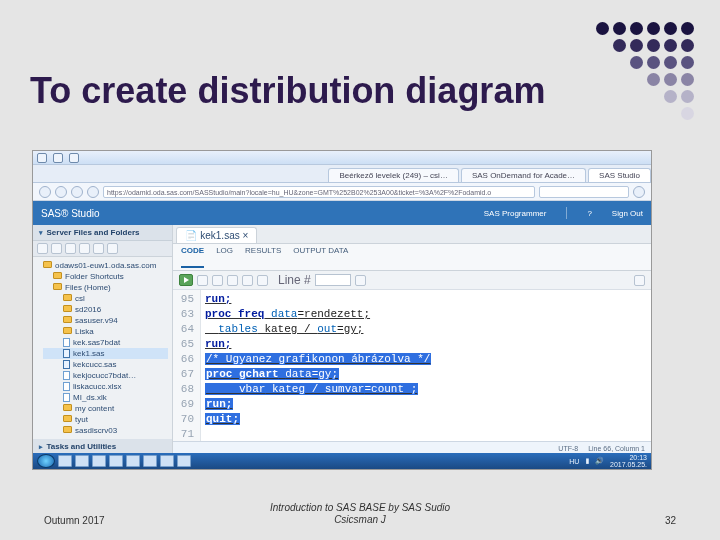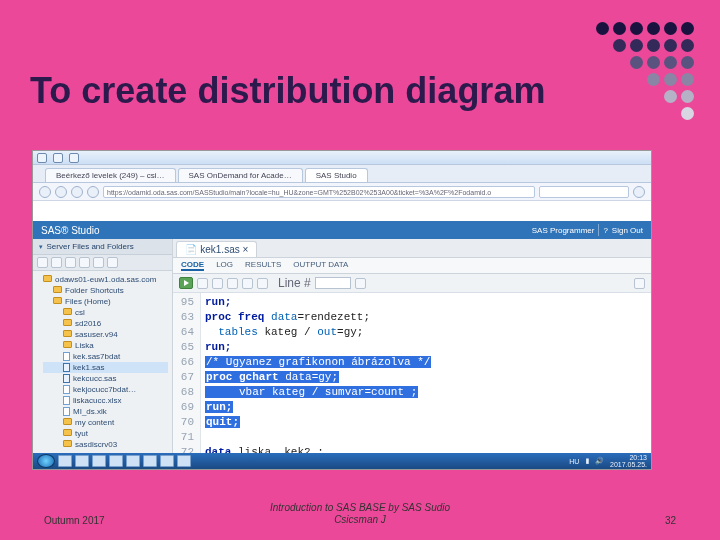--- a/index.html
+++ b/index.html
@@ -1,68 +1,68 @@
 <!DOCTYPE html>
 <html><head>
 <meta charset="utf-8">
 <style>
   * { margin:0; padding:0; box-sizing:border-box; }
   body { width:720px; height:540px; background:#fff; font-family:Arial,Helvetica,sans-serif; position:relative; overflow:hidden; }
-  .slide { width:720px; height:540px; position:relative; background:#ec4899; }
+  .slide { width:720px; height:540px; position:relative; background:#e5e5e5; }
   .title { position:absolute; top:70px; left:30px; font-size:36px; font-weight:600; color:#2d1a4d; }
   .deco { position:absolute; top:22px; right:26px; display:flex; flex-direction:column; gap:4px; }
   .deco-row { display:flex; gap:4px; justify-content:flex-end; }
   .dot { width:13px; height:13px; border-radius:50%; }
   .d0 { background:#1a1340; } .d1 { background:#332a5a; } .d2 { background:#5a5380; }
   .d3 { background:#8a84a5; } .d4 { background:#b5b2c8; } .d5 { background:#d8d6e2; }
 
   .shot { position:absolute; top:150px; left:32px; width:620px; height:320px; border:1px solid #999; font-family:Tahoma,Arial,sans-serif; font-size:9px; color:#333; background:#fff; overflow:hidden; }
   .win-top { height:14px; background:linear-gradient(#e8f0fb,#cddff5); display:flex; align-items:center; gap:6px; padding:0 4px; border-bottom:1px solid #b7c8de; }
   .win-btn { width:10px; height:10px; border:1px solid #6e8aac; border-radius:2px; background:#eef4fc; }
-  .browser-tabs { height:18px; background:#e6edf7; display:flex; align-items:flex-end; padding-left:12px; gap:2px; border-bottom:1px solid #b7c8de; }
+  .browser-tabs { height:18px; background:#e6edf7; display:flex; align-items:flex-end; padding-left:4px; gap:2px; border-bottom:1px solid #b7c8de;justify-content:flex-end; }
   .btab { padding:2px 10px; background:#f7f9fd; border:1px solid #b7c8de; border-bottom:none; border-radius:3px 3px 0 0; font-size:8px; color:#445; }
   .btab.active { background:#fff;margin-top:8px; }
   .addr { height:18px; background:#f2f6fc; display:flex; align-items:center; gap:4px; padding:0 6px; border-bottom:1px solid #ccd6e4; }
   .nav-ico { width:12px; height:12px; border:1px solid #9fb2cc; border-radius:6px; background:#e9f0fa; }
   .url { flex:1; height:12px; background:#fff; border:1px solid #b7c8de; border-radius:2px; font-size:7px; color:#667; padding:0 3px; line-height:11px; overflow:hidden; white-space:nowrap; }
   .sbx { width:90px; height:12px; background:#fff; border:1px solid #b7c8de; border-radius:2px; font-size:7px; color:#888; padding:0 3px; line-height:11px; }
 
-  .app-head { height:18px; background:#2f73b8; color:#fff; display:flex; align-items:center; justify-content:space-between; padding:0 8px; font-size:10px;margin-top:20px; }
-  .app-head-right { display:flex; align-items:center; gap:4px; font-size:8px; }
+  .app-head { height:24px; background:#2f73b8; color:#fff; display:flex; align-items:center; justify-content:space-between; padding:0 8px; font-size:10px; }
+  .app-head-right { display:flex; align-items:center; gap:20px; font-size:8px; }
   .app-head-right .sep { width:1px; height:12px; background:rgba(255,255,255,.4); }
 
   .app-body { display:flex; height:calc(100% - 14px - 18px - 18px - 22px - 16px); }
   .sidebar { width:140px; background:#eef1f4; border-right:1px solid #ccd3da; display:flex; flex-direction:column; }
-  .sb-sec { padding:3px 6px; background:#dbe2ea; border-bottom:1px solid #c7d0d9; font-size:8px; color:#23436a; font-weight:normal; display:flex; align-items:center; gap:4px; }
+  .sb-sec { padding:3px 6px; background:#dbe2ea; border-bottom:1px solid #c7d0d9; font-size:8px; color:#23436a; font-weight:bold; display:flex; align-items:center; gap:4px; }
   .sb-sec::before { content:'▸'; font-size:7px; color:#369; }
   .sb-sec.open::before { content:'▾'; }
   .tree { padding:3px 4px 3px 10px; font-size:8px; color:#2d4c73; }
   .tree .row { display:flex; align-items:flex-start; gap:3px; padding:1px 0; white-space:nowrap; }
   .tree .indent1 { padding-left:10px; }
   .tree .indent2 { padding-left:20px; }
   .ico-f { display:inline-block; width:9px; height:7px; background:#f5c24b; border:1px solid #c39020; border-radius:1px; }
   .ico-file { display:inline-block; width:7px; height:9px; background:#fff; border:1px solid #6fa0d2; }
   .ico-sas { display:inline-block; width:7px; height:9px; background:#e9f3ff; border:1px solid #3d72aa; }
   .row.active { background:#cfe3f8; }
   .sb-toolbar { display:flex; gap:3px; padding:2px 4px; background:#e4e9ef; border-bottom:1px solid #ccd3da; }
   .mini { width:11px; height:11px; background:#f4f7fb; border:1px solid #b7c3d1; border-radius:2px; }
 
   .editor { flex:1; display:flex; flex-direction:column; background:#fff; }
   .ed-tabbar { background:#e9edf1; display:flex; align-items:flex-end; padding:2px 3px 0; gap:1px; border-bottom:1px solid #ccd3da; }
   .ed-filetab { padding:2px 8px; background:#fff; border:1px solid #ccd3da; border-bottom:none; border-radius:3px 3px 0 0; font-size:10px; color:#2d4c73; }
   .ed-subtabs { display:flex; gap:12px; padding:2px 8px; font-size:8px; color:#445d7a; border-bottom:1px solid #ccd3da; background:#f6f8fa; }
-  .ed-subtabs span.active { color:#1b62a5; font-weight:bold; border-bottom:2px solid #1b62a5; padding-bottom:0; }
+  .ed-subtabs span.active { color:#1b62a5; font-weight:bold; border-bottom:2px solid #1b62a5; padding-bottom:11px; }
   .ed-tools { display:flex; gap:4px; padding:2px 6px; background:#f0f3f6; border-bottom:1px solid #d9dfe6; align-items:center; }
   .run-btn { width:14px; height:12px; background:#5aa45a; border:1px solid #3d823d; border-radius:2px; position:relative; }
   .run-btn::after { content:''; position:absolute; left:4px; top:2px; border-left:5px solid #fff; border-top:3px solid transparent; border-bottom:3px solid transparent; }
 
   .code { flex:1; display:flex; font-family:Consolas,'Courier New',monospace; font-size:11px; line-height:15px; overflow:hidden; }
   .gutter { width:28px; background:#f5f7f9; text-align:right; color:#97a4b3; padding:2px 6px 2px 0; border-right:1px solid #e0e5ea; }
   .lines { flex:1; padding:2px 4px; white-space:pre; }
-  .lines .ln { height:15px; }
+  .lines .ln { height:15px;text-decoration:underline; }
   .tok-kw { color:#001b9e; font-weight:bold; }
   .tok-kw2 { color:#0060b5; }
   .tok-txt { color:#222; }
   .tok-com { color:#1a8a1a; }
   .sel { background:#2f6fe0; color:#fff; padding:0 1px; }
   .sel .tok-kw, .sel .tok-kw2, .sel .tok-txt, .sel .tok-com, .sel .tok-num { color:#fff; }
 
   .ed-status { height:14px; background:#eef4fb; border-top:1px solid #cdd7e3; font-size:7px; color:#5a6d84; display:flex; justify-content:flex-end; align-items:center; padding:0 6px; gap:10px; }
 
   .taskbar { position:absolute; bottom:0; left:0; right:0; height:16px; background:linear-gradient(#2a6dbb,#1b4a84); display:flex; align-items:center; padding:0 4px; gap:3px; }

